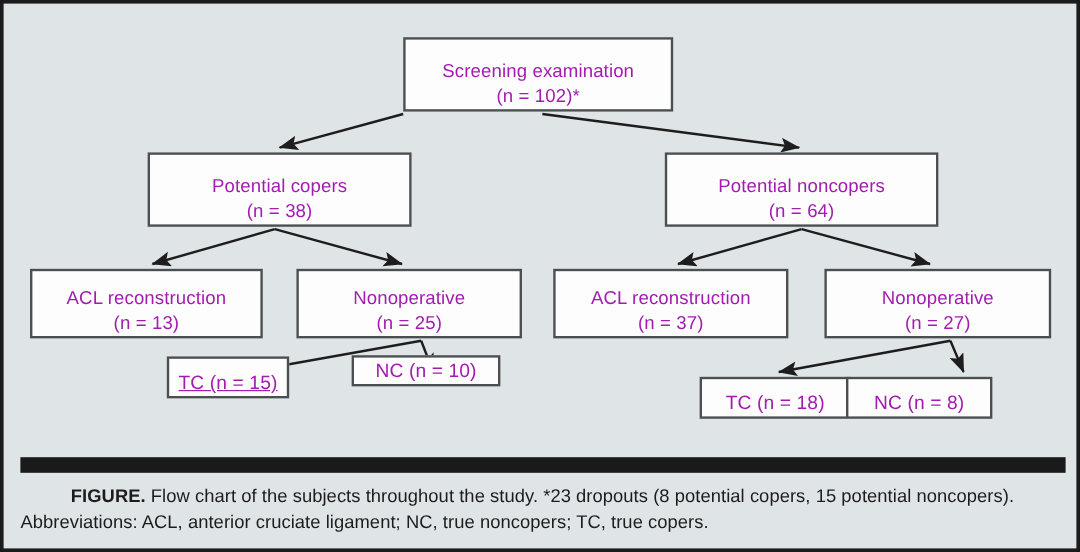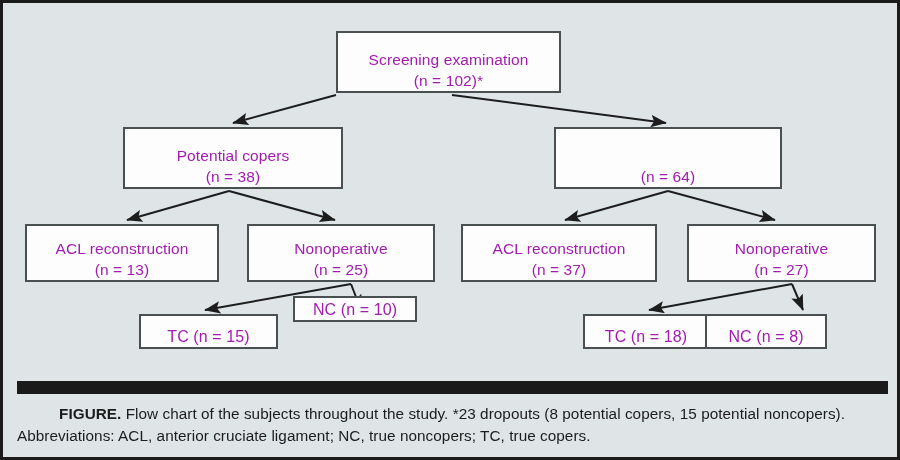--- a/index.html
+++ b/index.html
@@ -51,21 +51,21 @@
   .node.single { font-size: 16px; }
 
   
   #node-screening      { left: 333px; top: 28px;  width: 225px; height: 62px; }
   #node-copers         { left: 120px; top: 124px; width: 220px; height: 62px; }
   #node-noncopers      { left: 551px; top: 124px; width: 228px; height: 62px; }
   #node-acl-left       { left: 22px;  top: 221px; width: 194px; height: 58px; }
   #node-nonop-left     { left: 244px; top: 221px; width: 188px; height: 58px; }
   #node-acl-right      { left: 458px; top: 221px; width: 196px; height: 58px; }
   #node-nonop-right    { left: 684px; top: 221px; width: 189px; height: 58px; }
-  #node-tc-left        { left: 136px; top: 311px; width: 139px; height: 35px; }
+  #node-tc-left        { left: 136px; top: 294px; width: 102px; height: 35px; text-decoration: underline; }
   #node-nc-left        { left: 290px; top: 293px; width: 124px; height: 26px; }
   #node-tc-right       { left: 580px; top: 311px; width: 126px; height: 35px; }
   #node-nc-right       { left: 702px; top: 311px; width: 122px; height: 35px; }
 
   #rule-bar {
     position: absolute;
     left: 14px;
     top: 378px;
     width: 871px;
     height: 13px;
@@ -119,20 +119,21 @@
       <span class="line1">Screening examination</span>
       <span class="line2">(n = 102)*</span>
     </div>
 
     <div class="node" id="node-copers">
       <span class="line1">Potential copers</span>
       <span class="line2">(n = 38)</span>
     </div>
 
     <div class="node" id="node-noncopers">
+      <span class="line1">Potential noncopers</span>
       <span class="line2">(n = 64)</span>
     </div>
 
     <div class="node" id="node-acl-left">
       <span class="line1">ACL reconstruction</span>
       <span class="line2">(n = 13)</span>
     </div>
 
     <div class="node" id="node-nonop-left">
       <span class="line1">Nonoperative</span>

